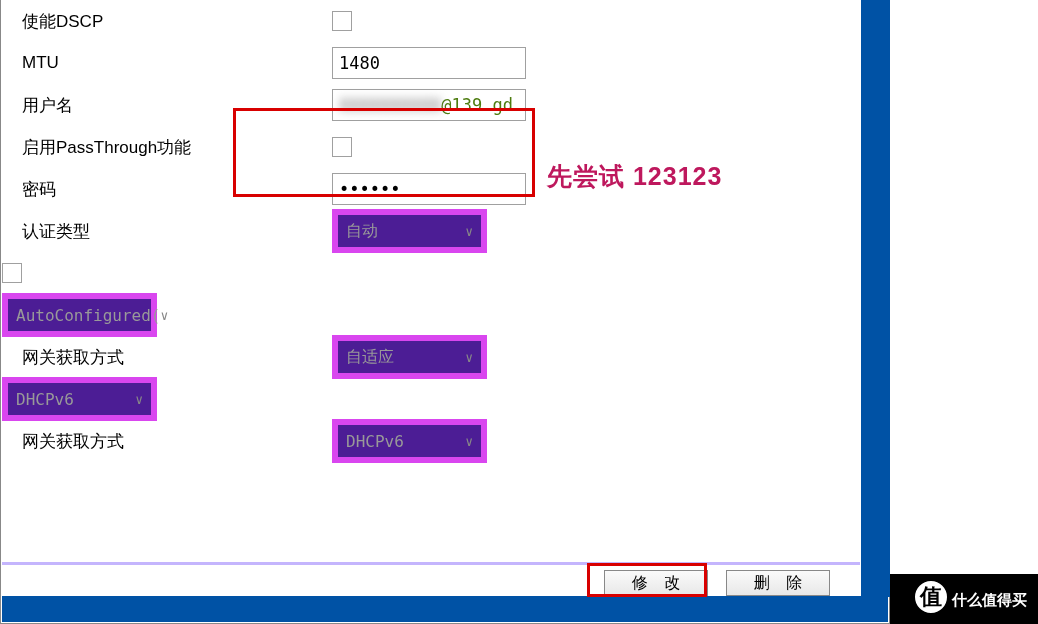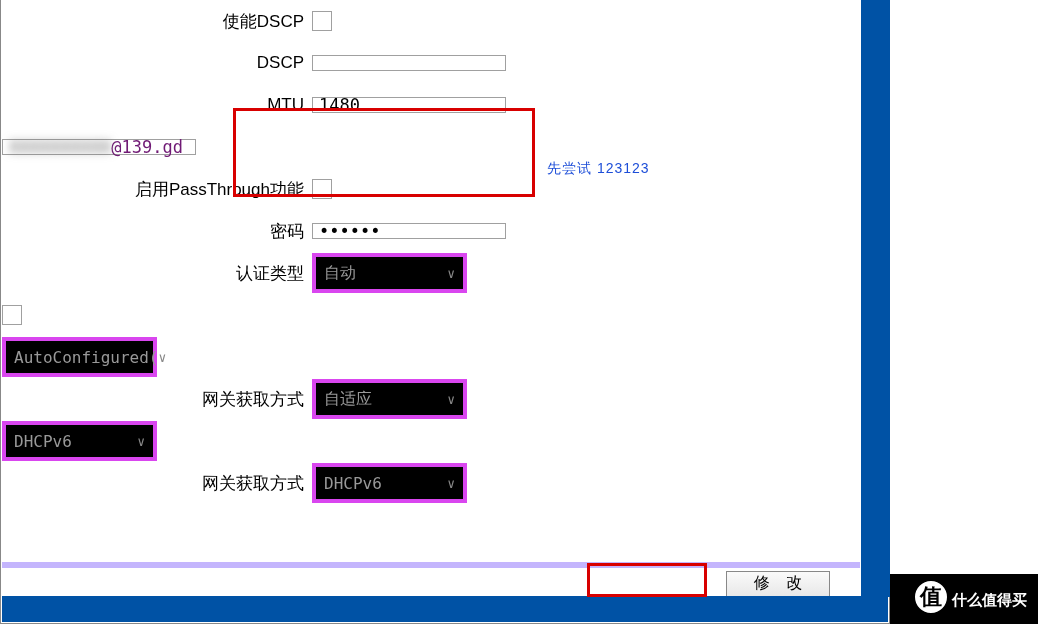--- a/index.html
+++ b/index.html
@@ -49,54 +49,54 @@
     }
     
     .form-row {
       display: flex;
       align-items: center;
       height: 42px;
     }
     
     .form-label {
       width: 310px;
-      text-align: right;
       padding-right: 8px;
       color: #000;
       font-size: 17px;
+      margin-left: 20px;
     }
     
     .form-control {
       display: flex;
       align-items: center;
     }
     
     .text-input {
       width: 194px;
-      height: 16px;
+      height: 32px;
       border: 1px solid #a0a0a0;
       padding: 2px 6px;
       font-family: monospace;
       font-size: 17px;
       background: #fff;
     }
     
     .checkbox {
       width: 20px;
       height: 20px;
       border: 1px solid #a0a0a0;
       background: #fff;
       cursor: pointer;
     }
     
     .select-box {
       width: 155px;
       height: 30px;
-      border: 4px solid #d946ef;
-      background: #000000;
+      border: 6px solid #d946ef;
+      background: #4c1d95;
       display: flex;
       align-items: center;
       justify-content: space-between;
       padding: 16px 8px;
       color: #999;
       font-family: monospace;
       font-size: 16px;
       cursor: pointer;
     }
     
@@ -113,51 +113,51 @@
     
     .red-box-credentials {
       left: 232px;
       top: 108px;
       width: 302px;
       height: 89px;
     }
     
     .red-annotation {
       position: absolute;
-      color: #1d4ed8;
-      font-size: 14px;
-      font-weight: normal;
+      color: #be185d;
+      font-size: 25px;
+      font-weight: bold;
       left: 546px;
       top: 160px;
       letter-spacing: 1px;
     }
     
     .blurred-text {
       filter: blur(4px);
       color: #666;
     }
     
     .username-suffix {
       font-family: monospace;
       font-size: 17px;
-      color: #701a75;
+      color: #4d7c0f;
       text-align: right;
     }
     
     .button-bar {
       position: absolute;
       left: 1px;
       bottom: 27px;
       width: 858px;
       height: 34px;
       background: #fff;
-      border-top: 6px solid #c4b5fd;
+      border-top: 3px solid #c4b5fd;
       display: flex;
       justify-content: flex-end;
-      align-items: center;
+      align-items: flex-end;
       padding-right: 30px;
       gap: 18px;
       padding-top: 3px;
     }
     
     .action-button {
       width: 104px;
       height: 26px;
       border: 1px solid #888;
       background: linear-gradient(#fafafa, #e8e8e8);
@@ -235,35 +235,30 @@
 <div class="outer-border">
   <div class="form-area">
 
     <div class="form-row">
       <div class="form-label">使能DSCP</div>
       <div class="form-control">
         <div class="checkbox"></div>
       </div>
     </div>
 
-    <div class="form-row">
-      <div class="form-label">DSCP</div>
-      <div class="form-control">
-        <input type="text" class="text-input" value="" style="">
-      </div>
-    </div>
 
     <div class="form-row">
       <div class="form-label">MTU</div>
       <div class="form-control">
         <input type="text" class="text-input" value="1480" style="">
       </div>
     </div>
 
     <div class="form-row">
+      <div class="form-label">用户名</div>
       <div class="form-control">
         <div class="text-input" style="display:flex;align-items:center;">
           <span class="blurred-text">XXXXXXXXXX</span>
             <span class="username-suffix">@139.gd</span>
         </div>
       </div>
     </div>
 
     <div class="form-row">
       <div class="form-label">启用PassThrough功能</div>
@@ -334,20 +329,21 @@
         </div>
       </div>
     </div>
 
   </div>
 
   <div class="right-blue-strip"></div>
 
   <div class="button-bar">
     <button class="action-button">修 改</button>
+    <button class="action-button">删 除</button>
   </div>
 
   <div class="blue-bottom-bar"></div>
 
   <div class="red-highlight-box red-box-credentials"></div>
   <div class="red-annotation">先尝试  123123</div>
   <div class="red-highlight-box red-box-button"></div>
 
 </div>
 

